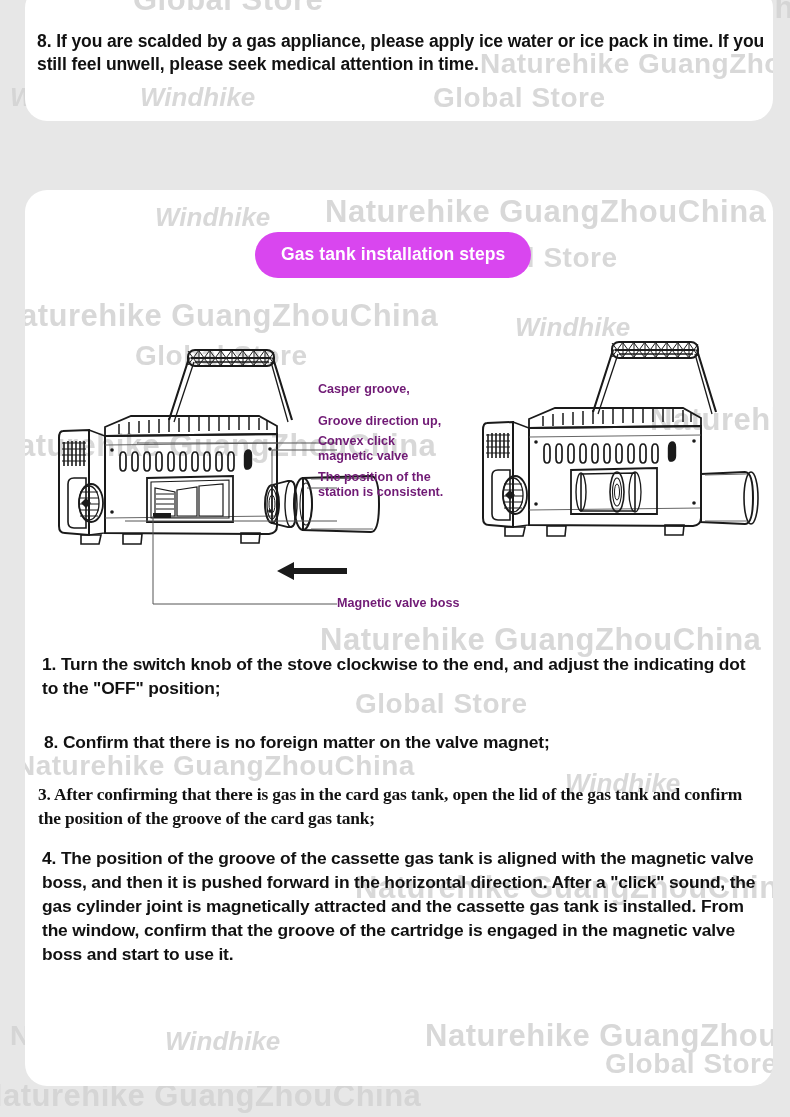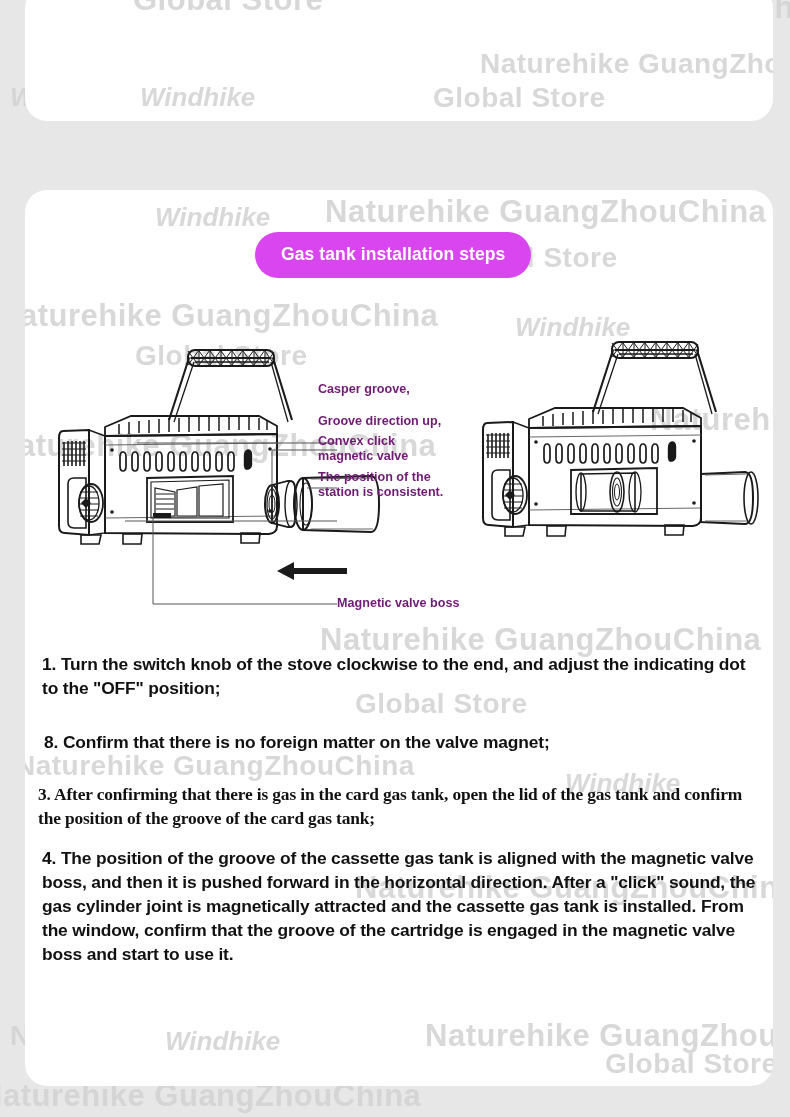--- a/index.html
+++ b/index.html
@@ -154,20 +154,21 @@
   <div class="wm mid" style="left:600px;  top:1030px;">Global Store</div>
 </div>
 
 <div class="card" id="card-warning">
   <div class="card-inner-wm">
     <div class="wm big" style="left:108px; top:-4px;">Global Store</div>
     <div class="wm brand" style="left:115px; top:96px;">Windhike</div>
     <div class="wm mid" style="left:408px; top:96px;">Global Store</div>
     <div class="wm mid" style="left:455px; top:62px;">Naturehike GuangZhouChina</div>
   </div>
+  <div class="warning-text">8. If you are scalded by a gas appliance, please apply ice water or ice pack in time. If you still feel unwell, please seek medical attention in time.</div>
 </div>
 
 <div class="card" id="card-install">
   <div class="card-inner-wm">
     <div class="wm brand" style="left:130px; top:12px;">Windhike</div>
     <div class="wm big" style="left:300px; top:4px;">Naturehike GuangZhouChina</div>
     <div class="wm mid" style="left:420px; top:52px;">Global Store</div>
     <div class="wm big" style="left:-28px; top:108px;">Naturehike GuangZhouChina</div>
     <div class="wm mid" style="left:110px; top:150px;">Global Store</div>
     <div class="wm brand" style="left:490px; top:122px;">Windhike</div>

